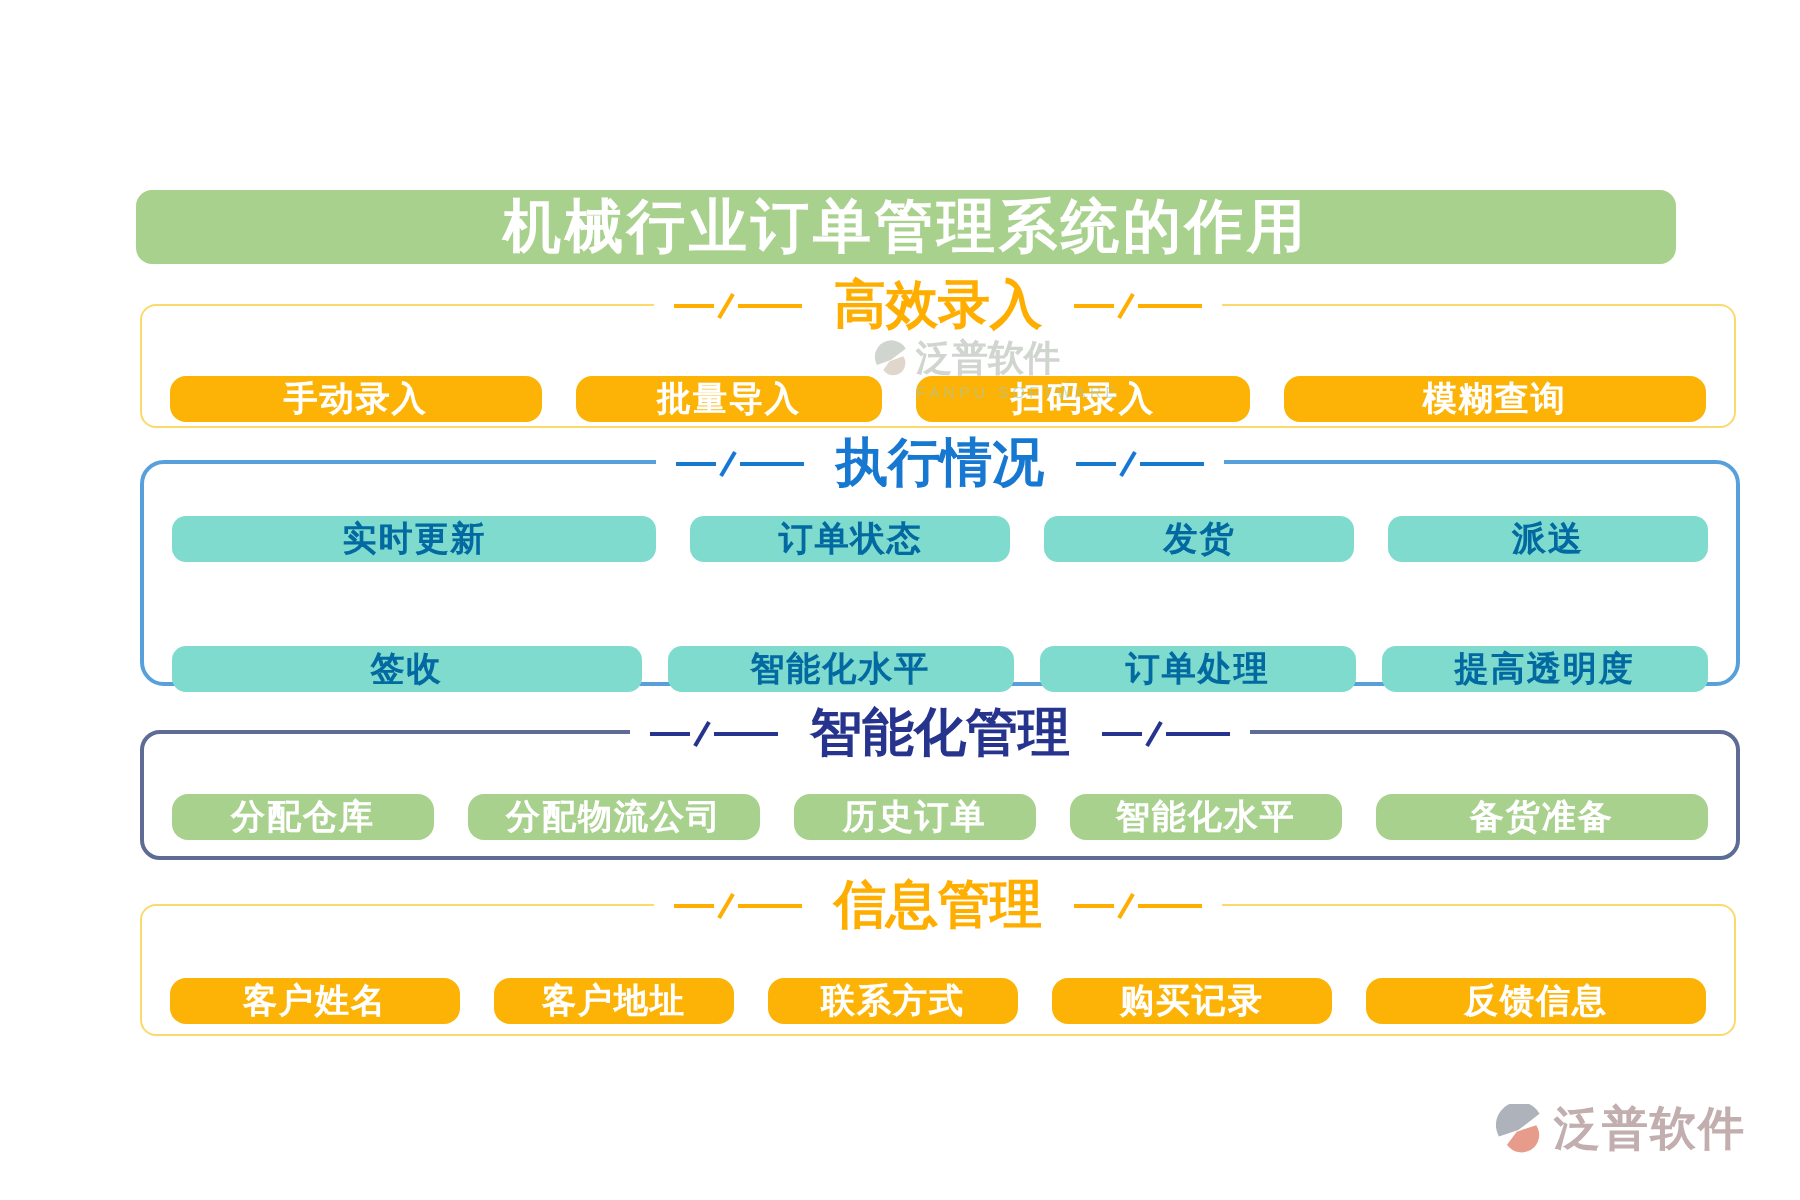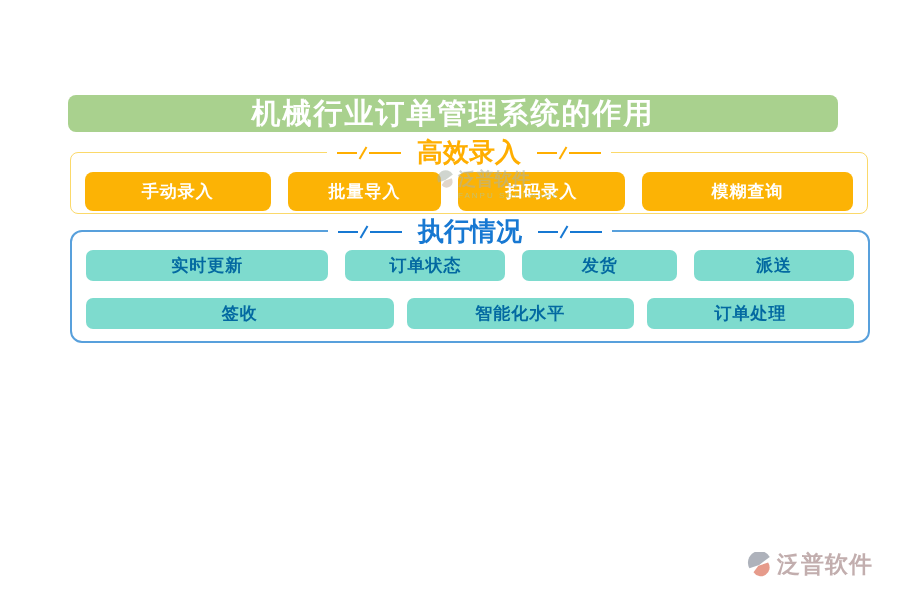--- a/index.html
+++ b/index.html
@@ -34,24 +34,24 @@
   .theme-teal  .sec-title{color:var(--blue-heading,#1778d2);}
   .theme-green .sec-title{color:var(--navy-heading,#26348d);}
   .deco{display:flex;align-items:center;}
   .theme-orange .deco{color:var(--orange-heading,#ffae00);}
   .theme-teal  .deco{color:var(--blue-heading,#1778d2);}
   .theme-green .deco{color:var(--navy-heading,#26348d);}
   .deco .seg{display:block;width:20px;height:0;border-top:2px solid currentColor;}
   .deco .seg.long{width:32px;}
   .deco .slash{display:block;width:2px;height:14px;background:currentColor;transform:rotate(30deg);margin:0 5px;}
   
-  .row{position:absolute;left:14px;right:14px;display:flex;gap:17px;z-index:1;}
+  .row{position:absolute;left:14px;right:14px;display:flex;gap:17px;z-index:1;align-items:flex-end;}
   #sec1 .row{top:19px;height:39px;}
   #sec2 .row1{top:18px;height:31px;}
-  #sec2 .row2{top:66px;height:31px;gap:13px;}
+  #sec2 .row2{top:83px;height:31px;gap:13px;}
   #sec3 .row{top:20px;height:33px;}
   #sec4 .row{top:18px;height:41px;}
   .btn{
     display:flex;align-items:center;justify-content:center;
     border-radius:8px;font-weight:bold;font-size:17px;letter-spacing:1px;
   }
   .theme-orange .btn{background:var(--orange-button,#fcb305);color:#fff;}
   .theme-teal  .btn{background:var(--teal-button,#7edbce);color:#0369a1;border-radius:7px;}
   .theme-green .btn{background:var(--green-button,#a9d18e);color:#fff;}
   
@@ -113,24 +113,69 @@
     <div class="row row1">
       <div class="btn" style="flex:2.35">实时更新</div>
       <div class="btn" style="flex:1.55">订单状态</div>
       <div class="btn" style="flex:1.5">发货</div>
       <div class="btn" style="flex:1.55">派送</div>
     </div>
     <div class="row row2">
       <div class="btn" style="flex:2.3">签收</div>
       <div class="btn" style="flex:1.7">智能化水平</div>
       <div class="btn" style="flex:1.55">订单处理</div>
+      <div class="btn" style="flex:1.6">提高透明度</div>
     </div>
   </div>
 
+  <div class="sec theme-green" id="sec3">
+    <div class="sec-head">
+      <span class="deco">
+          <i class="seg"></i>
+          <i class="slash"></i>
+          <i class="seg long"></i>
+        </span>
+      <span class="sec-title">智能化管理</span>
+      <span class="deco">
+          <i class="seg"></i>
+          <i class="slash"></i>
+          <i class="seg long"></i>
+        </span>
+    </div>
+    <div class="row">
+      <div class="btn" style="flex:1.3">分配仓库</div>
+      <div class="btn" style="flex:1.45">分配物流公司</div>
+      <div class="btn" style="flex:1.2">历史订单</div>
+      <div class="btn" style="flex:1.35">智能化水平</div>
+      <div class="btn" style="flex:1.65">备货准备</div>
+    </div>
+  </div>
 
+  <div class="sec theme-orange" id="sec4">
+    <div class="sec-head">
+      <span class="deco">
+          <i class="seg"></i>
+          <i class="slash"></i>
+          <i class="seg long"></i>
+        </span>
+      <span class="sec-title">信息管理</span>
+      <span class="deco">
+          <i class="seg"></i>
+          <i class="slash"></i>
+          <i class="seg long"></i>
+        </span>
+    </div>
+    <div class="row">
+      <div class="btn" style="flex:1.45">客户姓名</div>
+      <div class="btn" style="flex:1.2">客户地址</div>
+      <div class="btn" style="flex:1.25">联系方式</div>
+      <div class="btn" style="flex:1.4">购买记录</div>
+      <div class="btn" style="flex:1.7">反馈信息</div>
+    </div>
+  </div>
 
   <div class="watermark">
     <svg width="20" height="20" viewBox="0 0 32 32">
       <path fill="#aab4a8" d="M4 20 A13 13 0 0 1 27 7 L15 16 Z"></path>
       <path fill="#c9b6a2" d="M9 24 A9 9 0 0 0 25 13 L14 17 Z"></path>
     </svg>
     <div>
       <span class="wm-text">泛普软件</span>
       <span class="wm-sub">FANPU SOFTWARE</span>
     </div>

